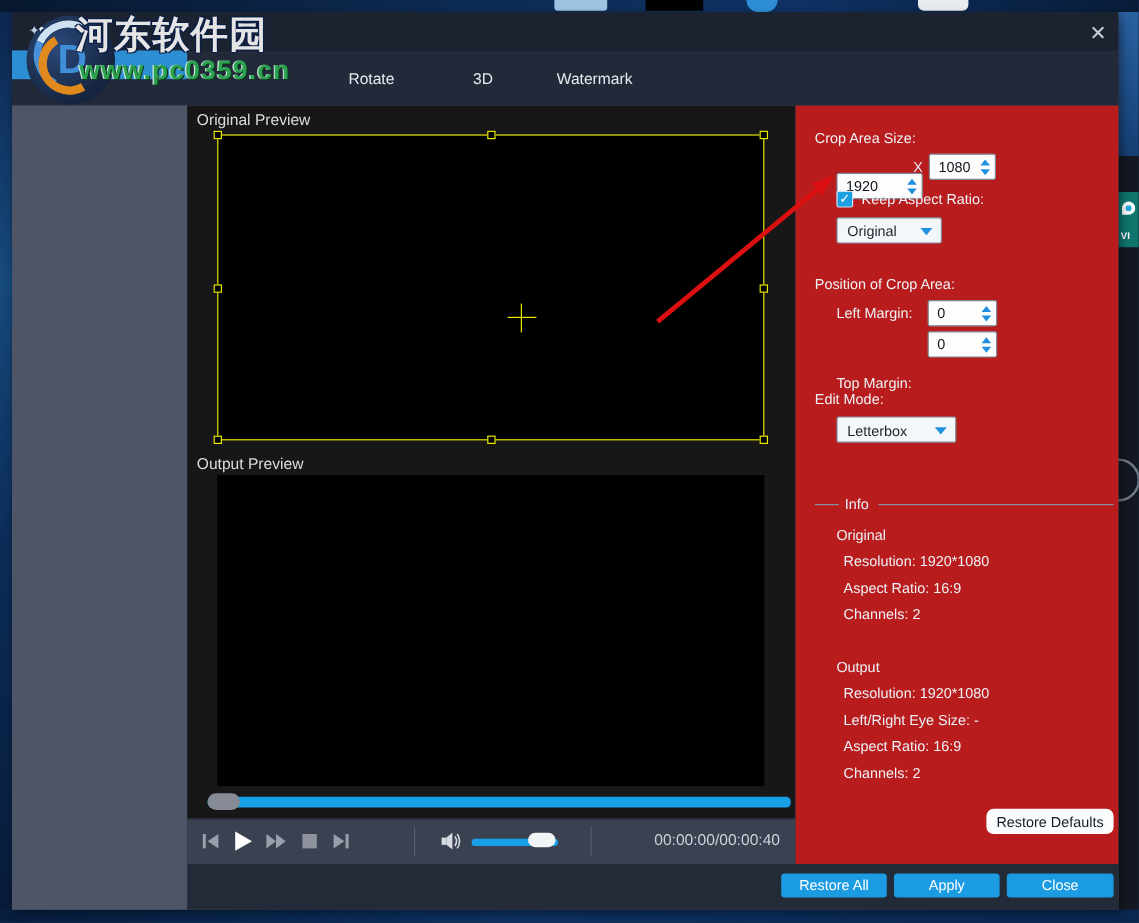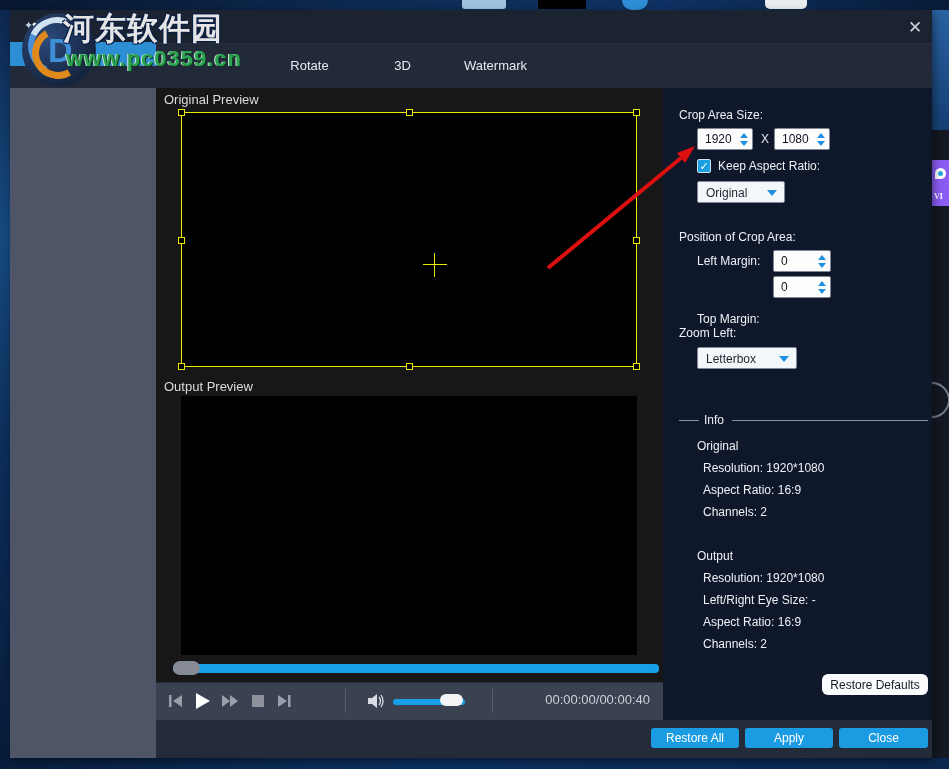--- a/index.html
+++ b/index.html
@@ -14,21 +14,21 @@
   .frag-black { left:538px; width:48px; height:9px; background:#000;}
   .frag-bluecircle { left:622px; width:26px; height:10px; background:#2f8fd6; border-radius:0 0 13px 13px;}
   .frag-white { left:765px; width:42px; height:9px; background:#e8ecef; border-radius:0 0 5px 5px;}
   .left-strip { position:absolute; left:0; top:10px; width:10px; height:748px;
     background:linear-gradient(180deg,#0d2750,#164a7e 30%,#0c2c58 60%,#081c3a); z-index:1;}
   .bottom-strip { position:absolute; left:0; top:758px; width:949px; height:11px;
     background:linear-gradient(90deg,#081e3e,#0c3161 45%,#0a2750); z-index:1;}
   .right-strip { position:absolute; left:932px; top:10px; width:17px; height:748px; background:#131822; z-index:1;}
   .rs-blue-top { position:absolute; left:0; top:0; width:17px; height:120px;
     background:linear-gradient(180deg,#2a62a2,#153f74); }
-  .rs-nvidia { position:absolute; left:0; top:150px; width:17px; height:46px; background:#8b5cf6;font-family:Liberation Serif, serif; }
+  .rs-nvidia { position:absolute; left:0; top:150px; width:17px; height:46px; background:#0f766e; }
   .rs-eye { position:absolute; left:3px; top:8px; width:11px; height:11px; background:#ffffff;
     border-radius:50% 50% 50% 0; }
   .rs-eye::after { content:""; position:absolute; left:3px; top:3px; width:5px; height:5px;
     background:#2aabe4; border-radius:50%; }
   .rs-nvidia-text { position:absolute; left:2px; top:32px; color:#fff; font-size:8px; font-weight:bold;}
   .rs-arc { position:absolute; left:-18px; top:372px; width:36px; height:36px; border-radius:50%;
     border:2px solid rgba(195,205,220,.55); background:transparent; }
 
   
   .dialog { position:absolute; left:10px; top:10px; width:922px; height:748px; z-index:3;
@@ -75,21 +75,21 @@
     border-top:1px solid #272d3a; }
   .pbtn { position:absolute; top:8px; width:20px; height:20px; cursor:pointer; }
   .sep { position:absolute; top:6px; width:1px; height:24px; background:#565e6c; }
   .vol-track { position:absolute; left:237px; top:16px; width:72px; height:6px; background:#17a0e8;
     border-radius:3px; cursor:pointer; }
   .vol-handle { position:absolute; left:284px; top:11px; width:23px; height:12px; background:#f2f4f6;
     border-radius:6px; cursor:grab; }
   .time-text { position:absolute; right:13px; top:9px; color:#ccd2da; font-size:13px; }
 
   
-  .right-panel { position:absolute; left:653px; top:78px; width:269px; height:632px; background:#0f172a;
+  .right-panel { position:absolute; left:653px; top:78px; width:269px; height:632px; background:#b91c1c;
     color:#edf1f6; font-size:12px; }
   .rp-label { position:absolute; white-space:nowrap; }
   .spinner { position:absolute; height:22px; background:#fdfdfd; border:1px solid #7f8894;
     border-radius:2px; }
   .spinner input { position:absolute; left:0; top:0; width:calc(100% - 16px); height:20px; border:none;
     outline:none; background:transparent; font-size:12px; color:#10151c; padding-left:7px;
     font-family:"Liberation Sans",sans-serif; }
   .spin-arrows { position:absolute; right:2px; top:1px; width:13px; height:18px; display:flex;
     flex-direction:column; justify-content:center; align-items:center; cursor:pointer; }
   .arrow-up { width:0; height:0; border-left:4px solid transparent; border-right:4px solid transparent;
@@ -241,21 +241,21 @@
       <span class="vol-track"></span>
       <span class="vol-handle"></span>
       <span class="sep" style="left:336px;"></span>
       <span class="time-text">00:00:00/00:00:40</span>
     </div>
   </div>
 
   <div class="right-panel">
     <span class="rp-label" style="left:16px; top:20px;">Crop Area Size:</span>
 
-    <span class="spinner" style="left:34px; top:40px; width:56px;">
+    <span class="spinner" style="left:34px; top:56px; width:72px;">
       <input value="1920" style="">
       <span class="spin-arrows">
         <span class="arrow-up"></span>
         <span class="arrow-down"></span>
       </span>
     </span>
     <span class="rp-label" style="left:98px; top:44px; color:#dfe5ec;">X</span>
     <span class="spinner" style="left:111px; top:40px; width:56px;">
       <input value="1080" style="">
       <span class="spin-arrows">
@@ -283,21 +283,21 @@
     </span>
     <span class="rp-label" style="left:34px; top:192px;margin-top:32px;">Top Margin:</span>
     <span class="spinner" style="left:110px; top:188px; width:58px;">
       <input value="0" style="">
       <span class="spin-arrows">
         <span class="arrow-up"></span>
         <span class="arrow-down"></span>
       </span>
     </span>
 
-    <span class="rp-label" style="left:16px; top:238px;">Zoom Left:</span>
+    <span class="rp-label" style="left:16px; top:238px;">Edit Mode:</span>
     <span class="dropdown" style="left:34px; top:259px; width:100px;">
       <span class="dd-text">Letterbox</span>
       <span class="dd-arrow"></span>
     </span>
 
     <span class="info-line" style="left:16px; top:332px; width:20px;"></span>
     <span class="rp-label" style="left:41px; top:325px;">Info</span>
     <span class="info-line" style="left:69px; top:332px; width:196px;"></span>
 
     <span class="rp-label" style="left:34px; top:351px;">Original</span>

